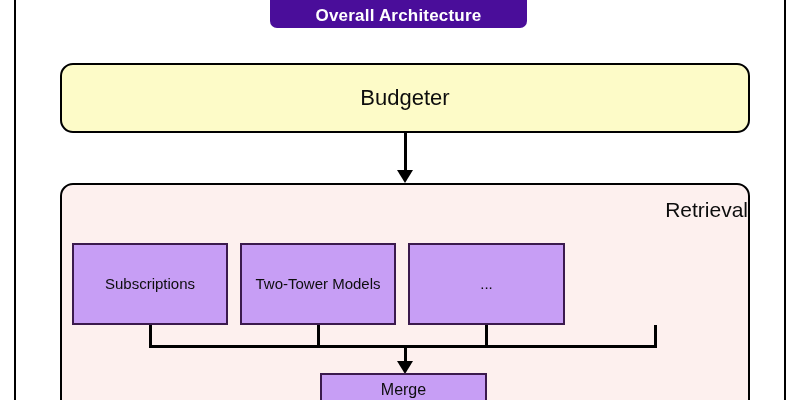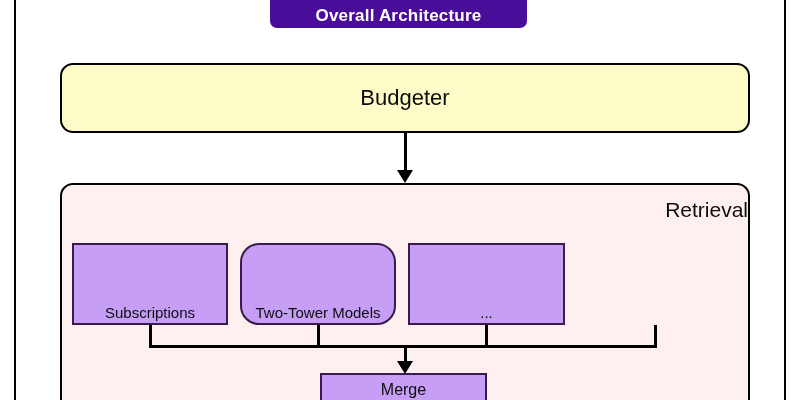--- a/index.html
+++ b/index.html
@@ -93,31 +93,31 @@
     font-size: 21px;
     color: #0d0d0d;
   }
 
   .leaf-box {
     position: absolute;
     box-sizing: border-box;
     background: #c79ef5;
     border: 2.5px solid #3b1a4d;
     display: flex;
-    align-items: flex-end;
+    align-items: center;
     justify-content: center;
     text-align: center;
     font-size: 15px;
     line-height: 1.25;
     color: #0d0d0d;
     top: 243px;
     height: 82px;
   }
   .leaf-box.b0 { left: 72px;  width: 156px; }
-  .leaf-box.b1 { left: 240px; width: 156px; border-radius: 19px; }
+  .leaf-box.b1 { left: 240px; width: 156px; }
   .leaf-box.b2 { left: 408px; width: 157px; }
   .leaf-box.b3 { left: 576px; width: 157px; }
 
   .merge-box {
     position: absolute;
     left: 320px;
     top: 373px;
     width: 167px;
     height: 60px;
     box-sizing: border-box;

